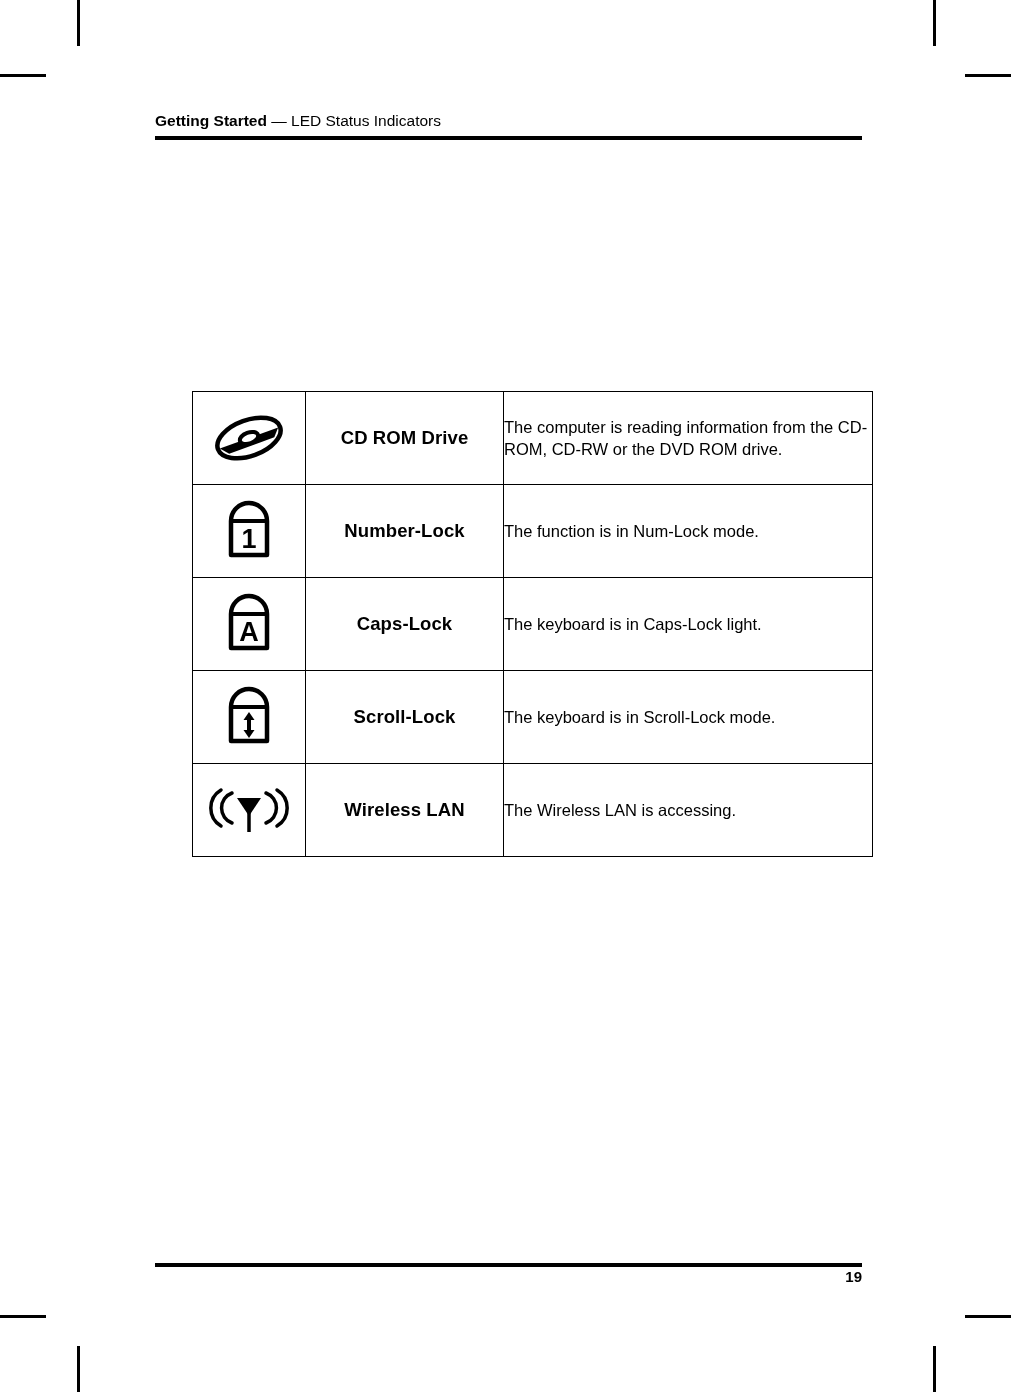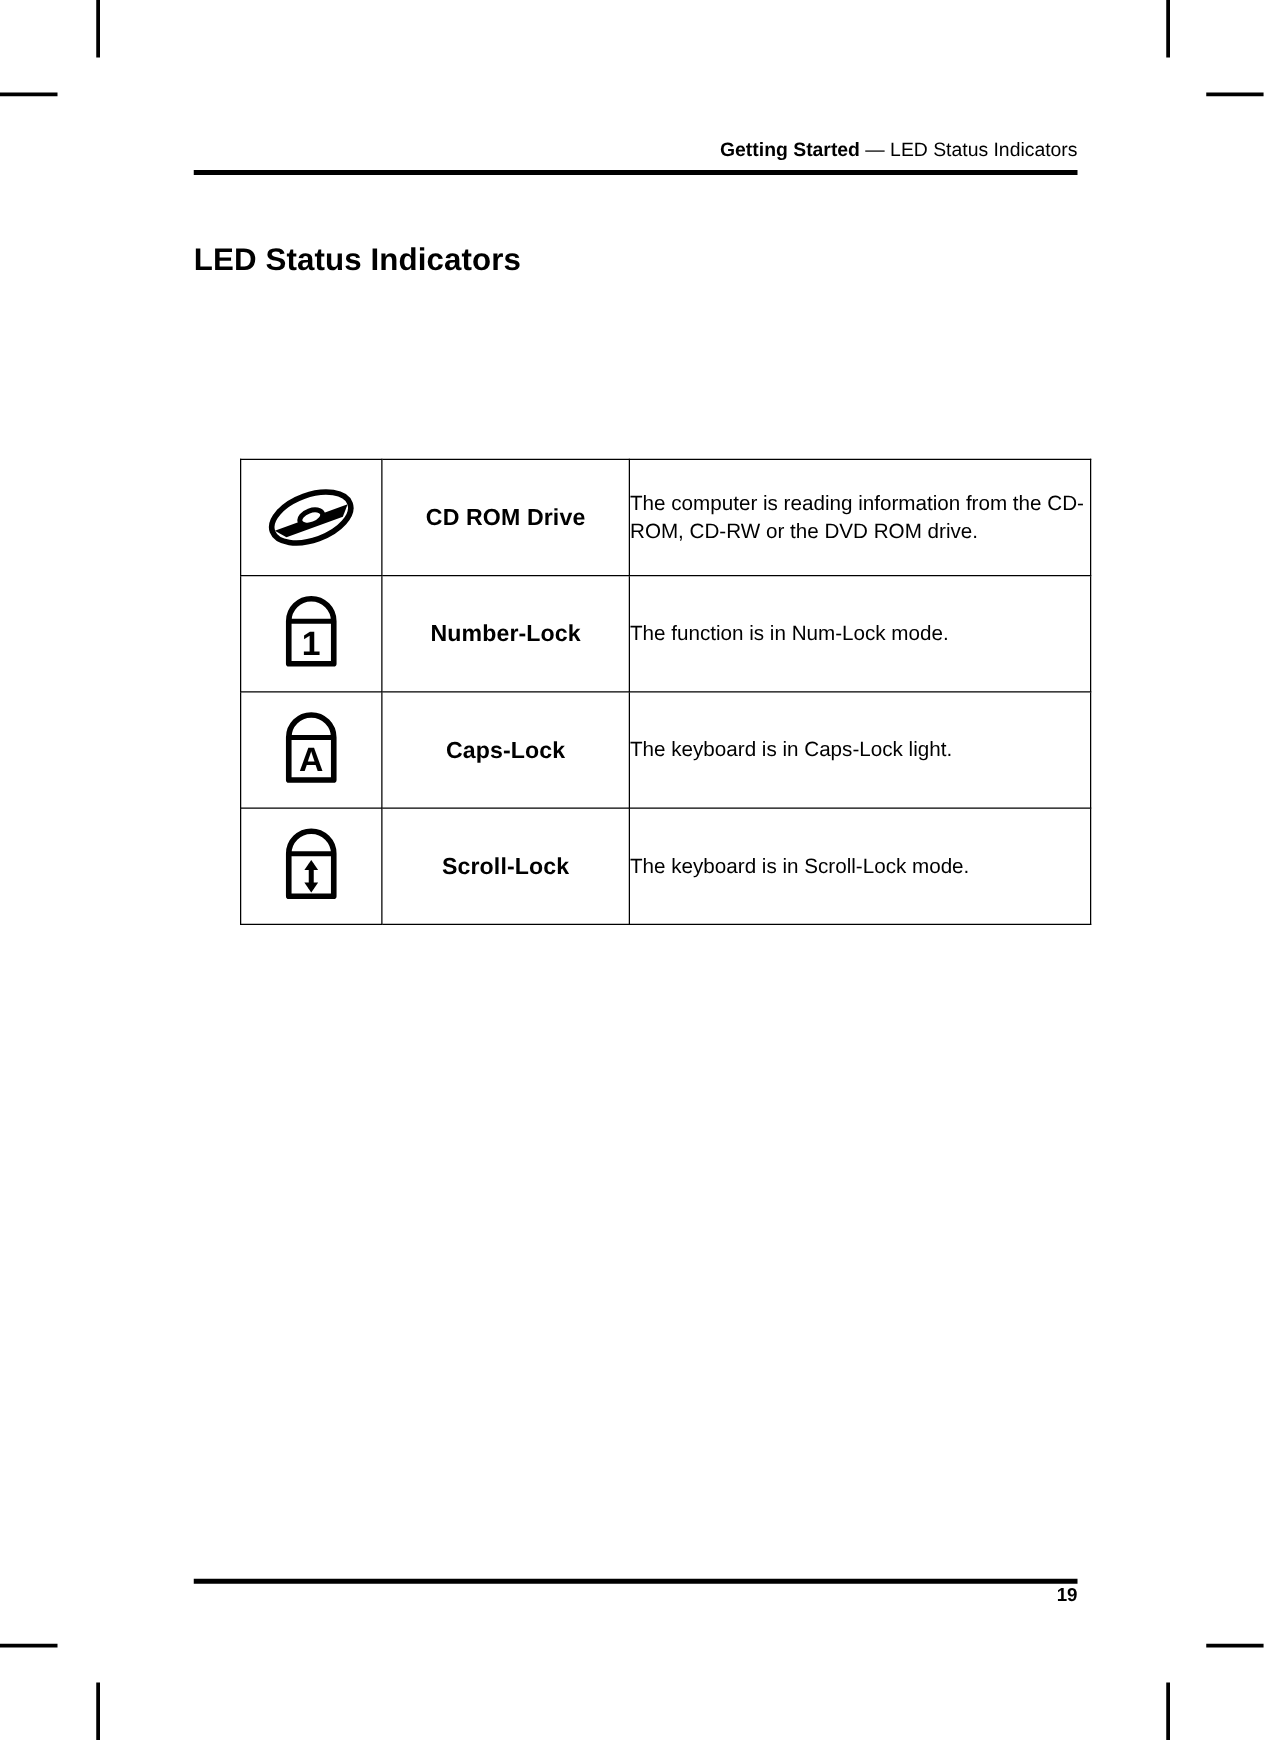--- a/index.html
+++ b/index.html
@@ -42,21 +42,21 @@
     width: 707px;
     height: 1392px;
   }
 
   
   .running-header {
     position: absolute;
     top: 112px;
     left: 0;
     width: 707px;
-    text-align: right;
+    text-align: left;
     font-size: 15.5px;
     line-height: 18px;
     white-space: nowrap;
   }
   .running-header .rh-bold { font-weight: bold; }
   .running-header .rh-rest { font-weight: normal; }
 
   .header-rule {
     position: absolute;
     top: 136px;
@@ -85,21 +85,21 @@
     left: 0;
     width: 700px;
     font-size: 17px;
     line-height: 24.5px;
   }
 
   
   .led-table {
     position: absolute;
     left: 37px;           
-    top: 367px;
+    top: 391px;
     width: 680px;         
     border-collapse: collapse;
     table-layout: fixed;
   }
   .led-table td {
     border: 1.6px solid #000000;
     padding: 0;
     vertical-align: middle;
   }
   .col-icon  { width: 113px; }
@@ -163,21 +163,20 @@
 <div class="crop crop-v crop-br-v"></div>
 <div class="crop crop-h crop-br-h"></div>
 
 <div class="page">
 
   <div class="running-header">
     <span class="rh-bold">Getting Started</span><span class="rh-rest"> — LED Status Indicators</span>
   </div>
   <div class="header-rule"></div>
 
-  <h1 class="page-title">LED Status Indicators</h1>
 
 
   <table class="led-table">
     <colgroup>
       <col class="col-icon">
       <col class="col-label">
       <col class="col-desc">
     </colgroup>
     <tbody>
 
@@ -246,20 +245,38 @@
                   <path d="M25 53 L19.5 45 L30.5 45 Z" fill="#000"></path>
                 </g>
               </svg>
             </span>
           </div>
         </td>
         <td class="cell-label">Scroll-Lock</td>
         <td class="cell-desc">The keyboard is in Scroll-Lock mode.</td>
       </tr>
 
+      <tr>
+        <td class="cell-icon">
+          <div class="icon-wrap">
+            <span>
+              <svg width="82" height="52" viewBox="0 0 82 52">
+                <path d="M41 20 L41 48" stroke="#000" stroke-width="3.5" fill="none"></path>
+                <path d="M29 14 L53 14 L41 32 Z" fill="#000"></path>
+                <path d="M24 9 A16 16 0 0 0 24 39" fill="none" stroke="#000" stroke-width="3.5" stroke-linecap="round"></path>
+                <path d="M13 6 A21 21 0 0 0 13 42" fill="none" stroke="#000" stroke-width="3.5" stroke-linecap="round"></path>
+                <path d="M58 9 A16 16 0 0 1 58 39" fill="none" stroke="#000" stroke-width="3.5" stroke-linecap="round"></path>
+                <path d="M69 6 A21 21 0 0 1 69 42" fill="none" stroke="#000" stroke-width="3.5" stroke-linecap="round"></path>
+              </svg>
+            </span>
+          </div>
+        </td>
+        <td class="cell-label">Wireless LAN</td>
+        <td class="cell-desc">The Wireless LAN is accessing.</td>
+      </tr>
 
     </tbody>
   </table>
 
   <div class="footer-rule"></div>
   <div class="page-number">19</div>
 
 </div>
 
 </body></html>

